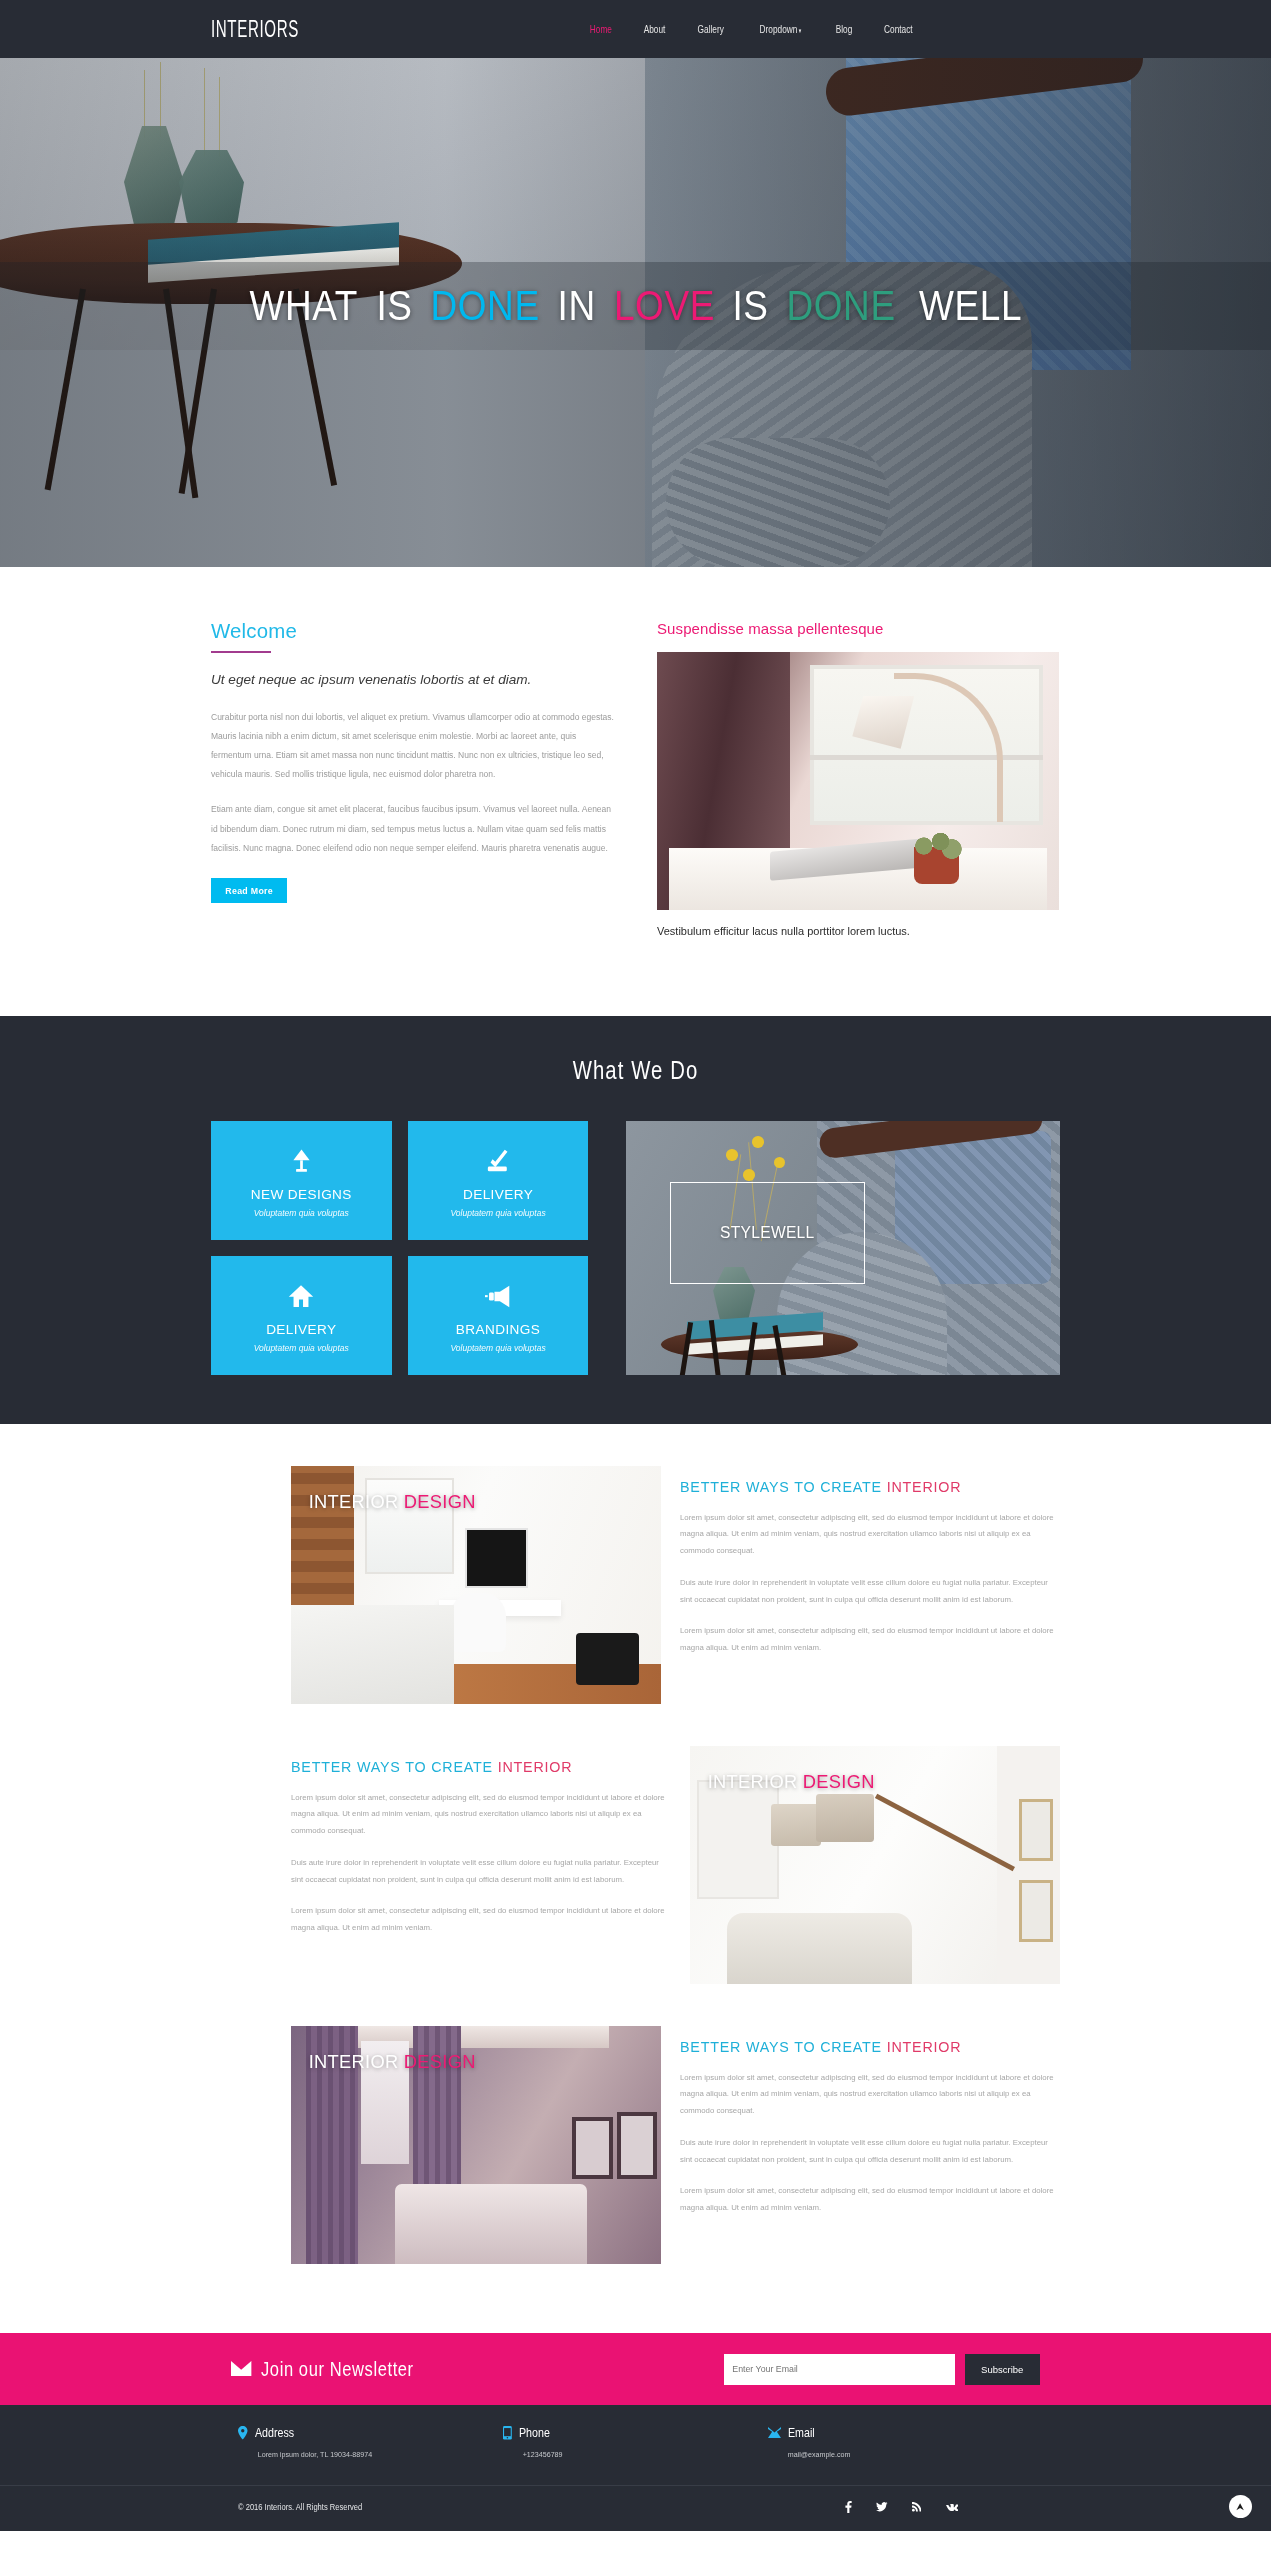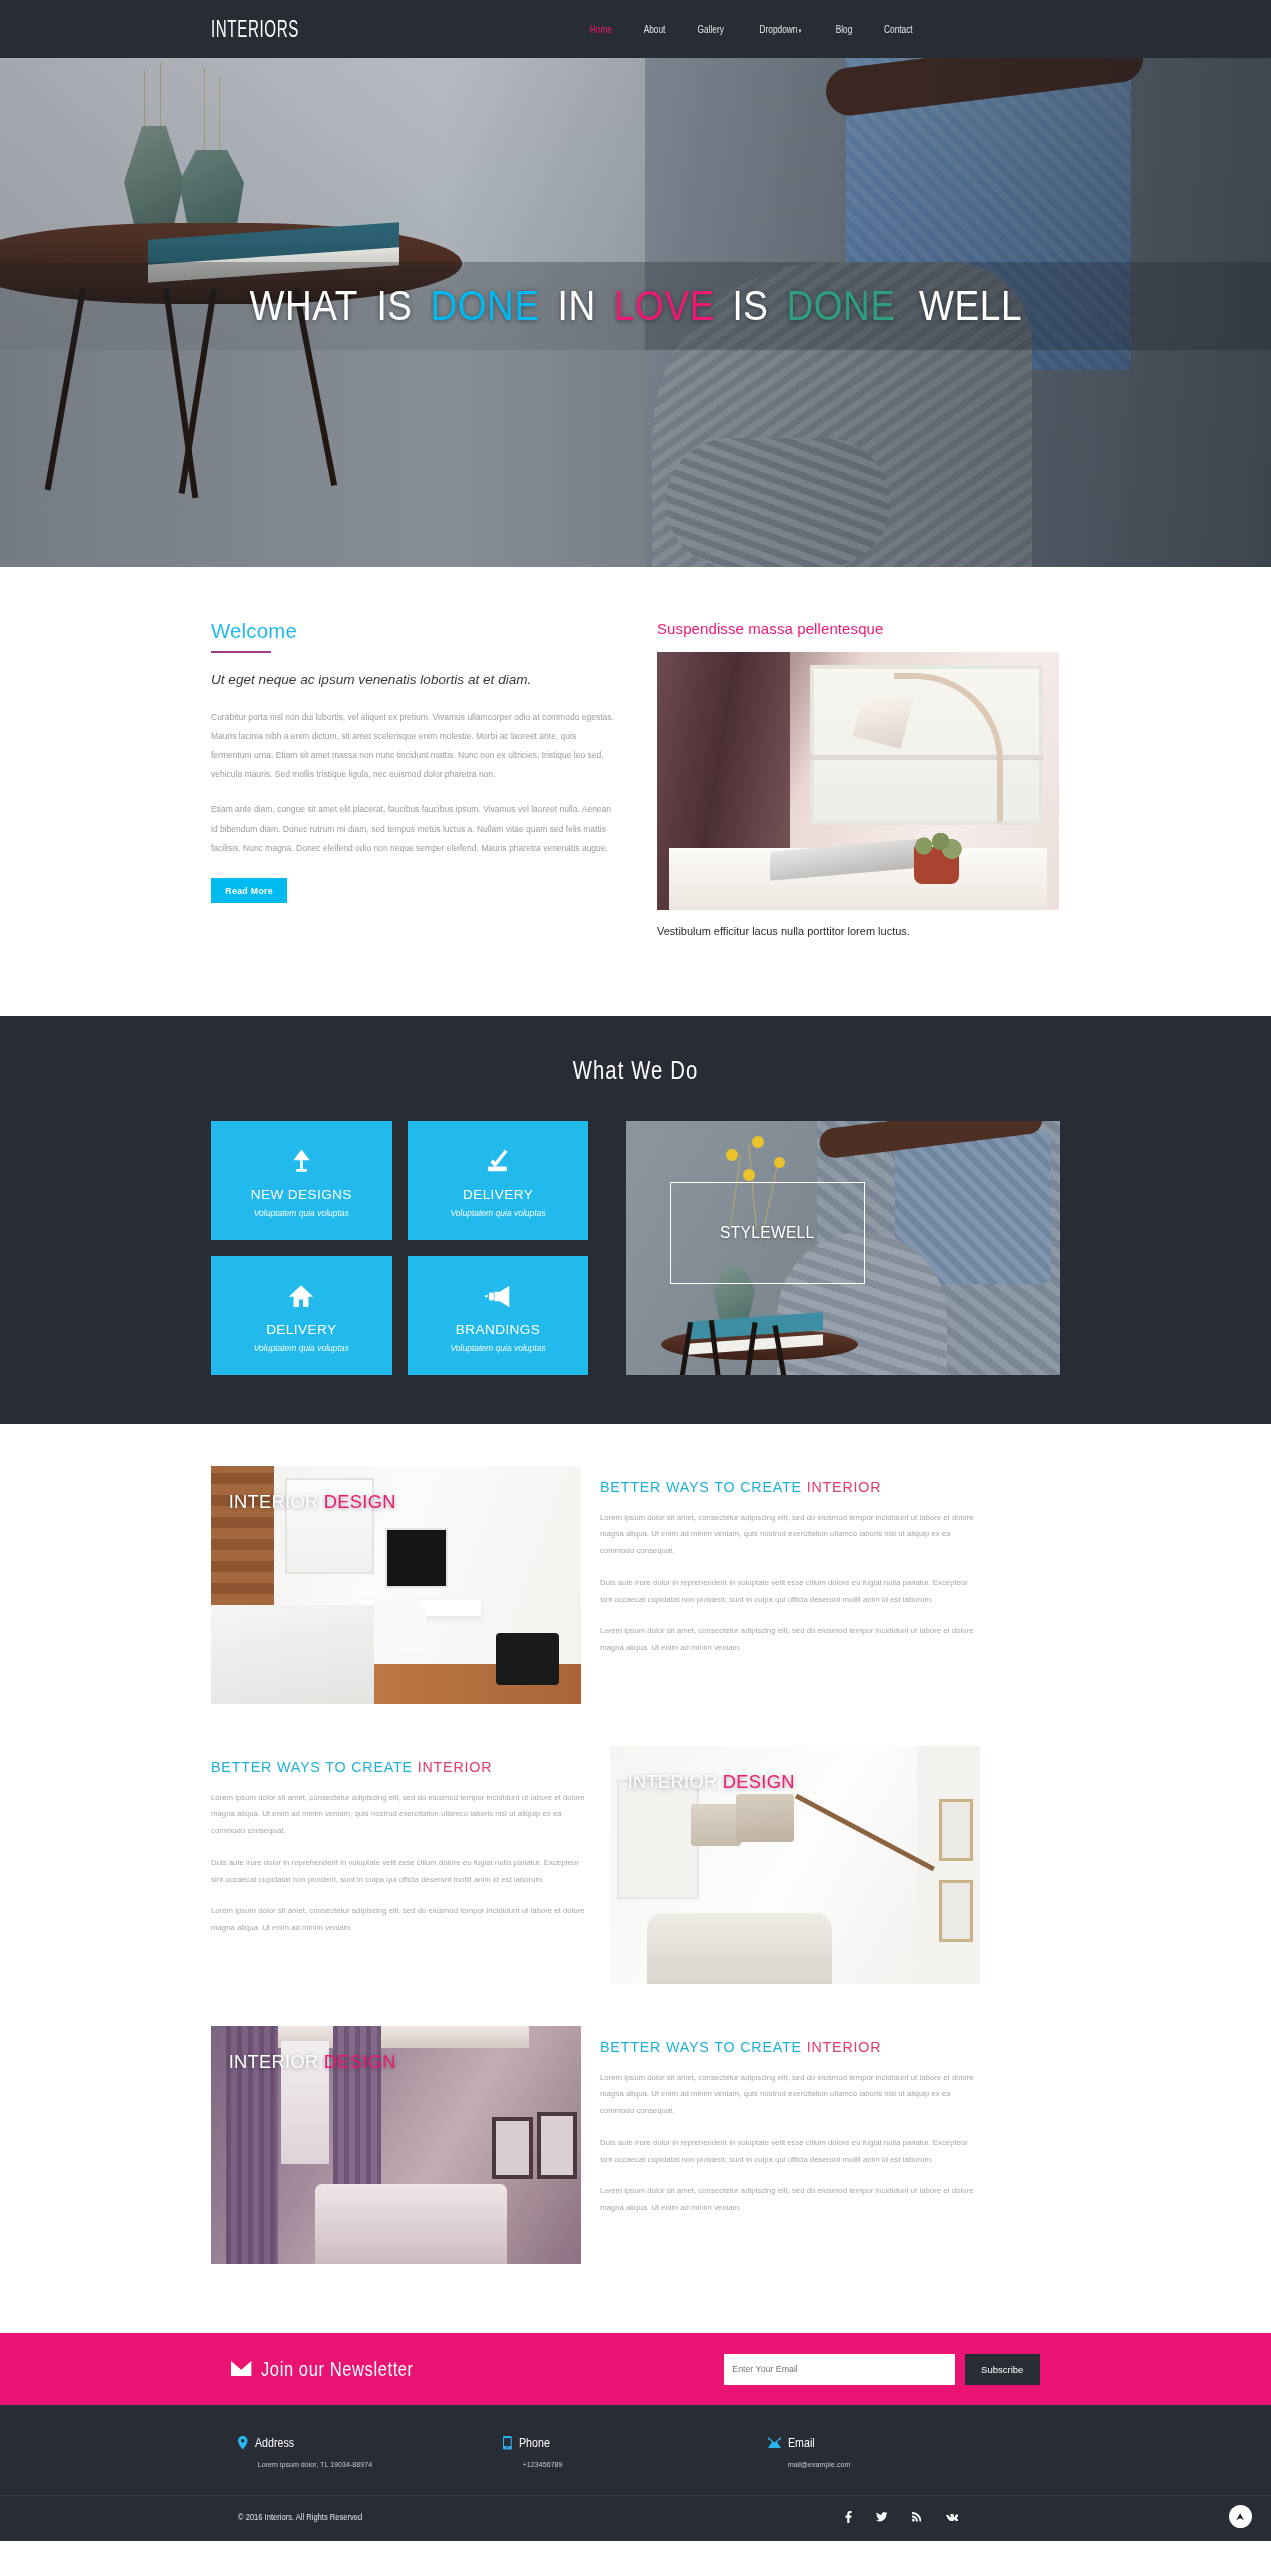--- a/index.html
+++ b/index.html
@@ -215,21 +215,21 @@
     background:#4e2f24; border-radius:20.4px; transform:rotate(-7deg); }
   .sw-box {
     position:absolute; left:10%; top:24%; width:45%; height:40%;
     border:1.4px solid #fff; display:flex; align-items:center; justify-content:center;
   }
   .sw-box span { color:#fff; font-size:15.6px; letter-spacing:0.3px;
     text-shadow:0 0.7px 3.4px rgba(0,0,0,.4); }
 
   
   .gallery { background:#fff; padding:42px 0 27px; }
-  .grow { display:flex; gap:19px; margin-bottom:42px; align-items:flex-start; }
+  .grow { display:flex; gap:19px; margin-bottom:42px; align-items:flex-start;justify-content:flex-end; }
   .gimg {
     width:370px; height:238px; position:relative; overflow:hidden;
   }
   .gimg .ov {
     position:absolute; left:17.7px; top:24.4px; font-size:18.3px; letter-spacing:0.3px;
     color:#fff; text-shadow:0 0.7px 4.1px rgba(0,0,0,.35); white-space:nowrap;
   }
   .gimg .ov .p { color:#ec1a74; }
   .gtext { width:380px; padding-top:12.2px; }
   .gtext h4 {
@@ -304,21 +304,21 @@
     width:231px; height:31px; border:none; padding:0 8px; font-size:8.8px;
     color:#555; font-family:"Liberation Sans", sans-serif; outline:none;
   }
   .news-form button {
     background:#282c35; color:#fff; border:none; padding:0 16.3px; font-size:9.5px;
     cursor:pointer; margin-left:9.5px; font-family:"Liberation Sans", sans-serif;
     transform-origin:center;
   }
 
   
-  .footer { background:#282c35; padding:30px 0 0; }
+  .footer { background:#282c35; padding:20px 0 0; }
   .fcols { display:flex; width:849px; margin:0 auto; padding:0 27px; }
   .fcol { width:33.33%; }
   .fhead { display:flex; align-items:center; gap:7.5px; margin-bottom:9.5px; }
   .fhead .ic { color:#29b6f0; display:flex; }
   .fhead .lbl { color:#fff; font-size:13px; transform:scaleX(0.82);
                 transform-origin:left center; }
   .fval { color:#c6c9cd; font-size:8.1px; padding-left:22.4px; transform:scaleX(0.88);
           transform-origin:left center; white-space:nowrap; }
   .fdiv { border-top:0.7px solid #383d47; margin-top:26px; }
   .fbot { display:flex; align-items:center; justify-content:space-between;

